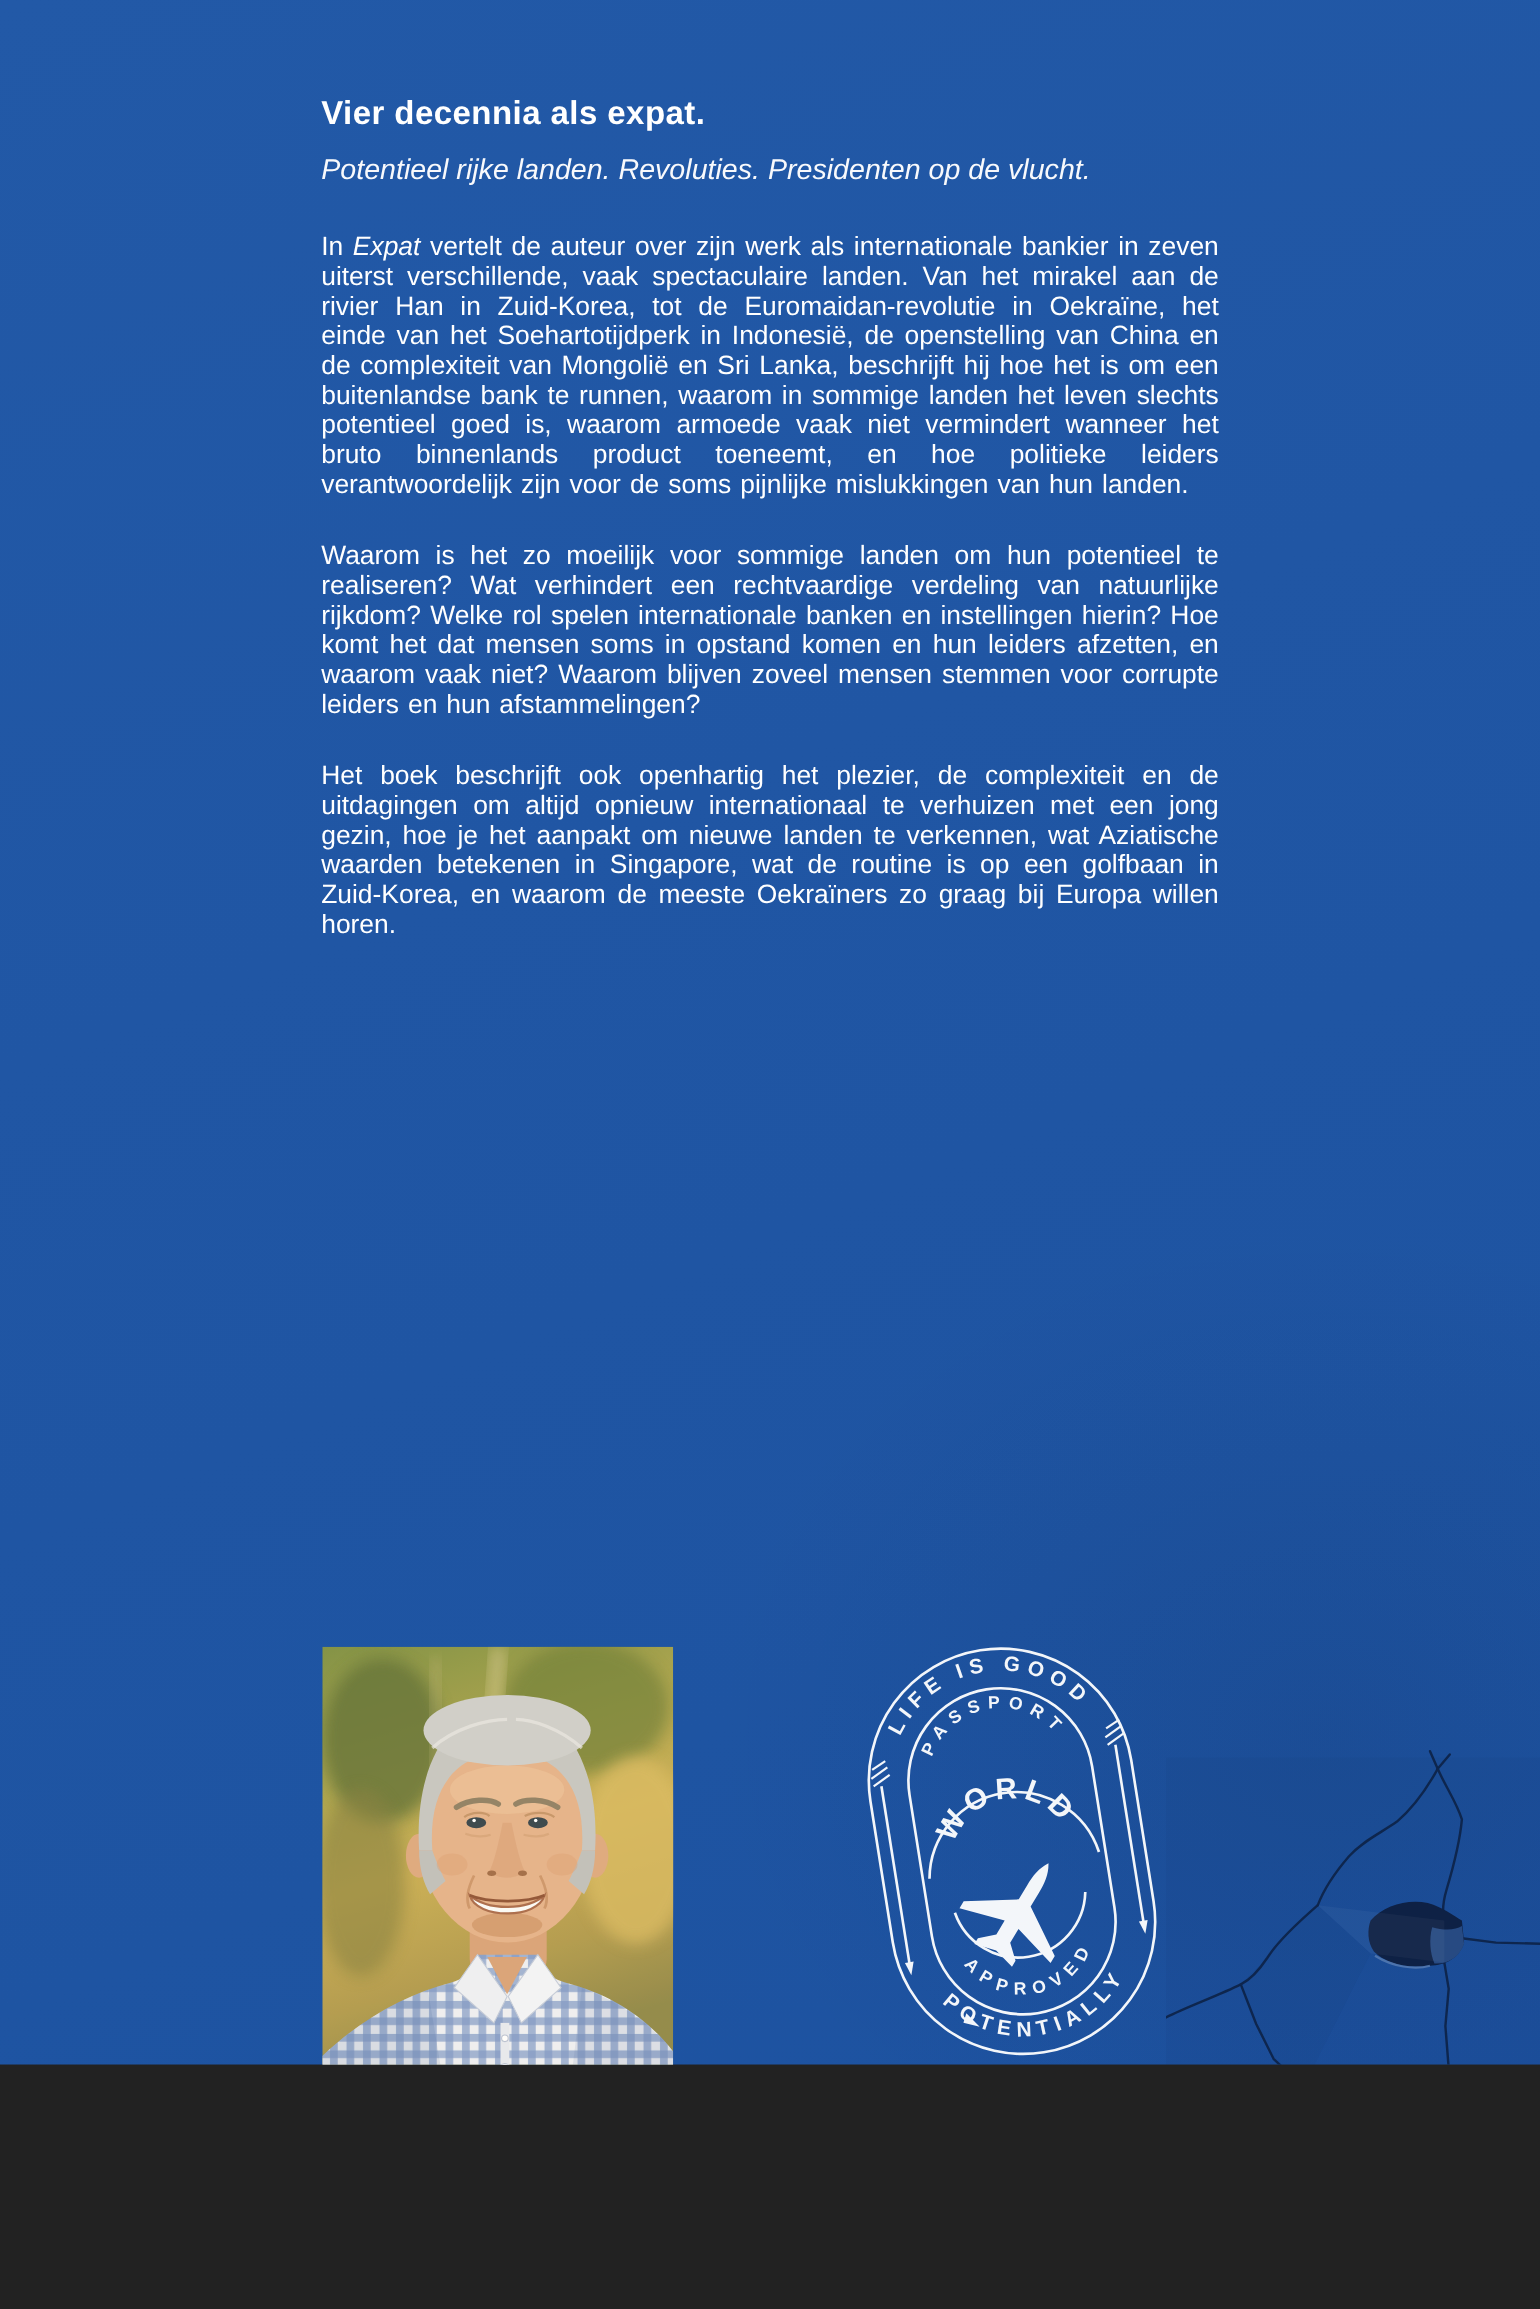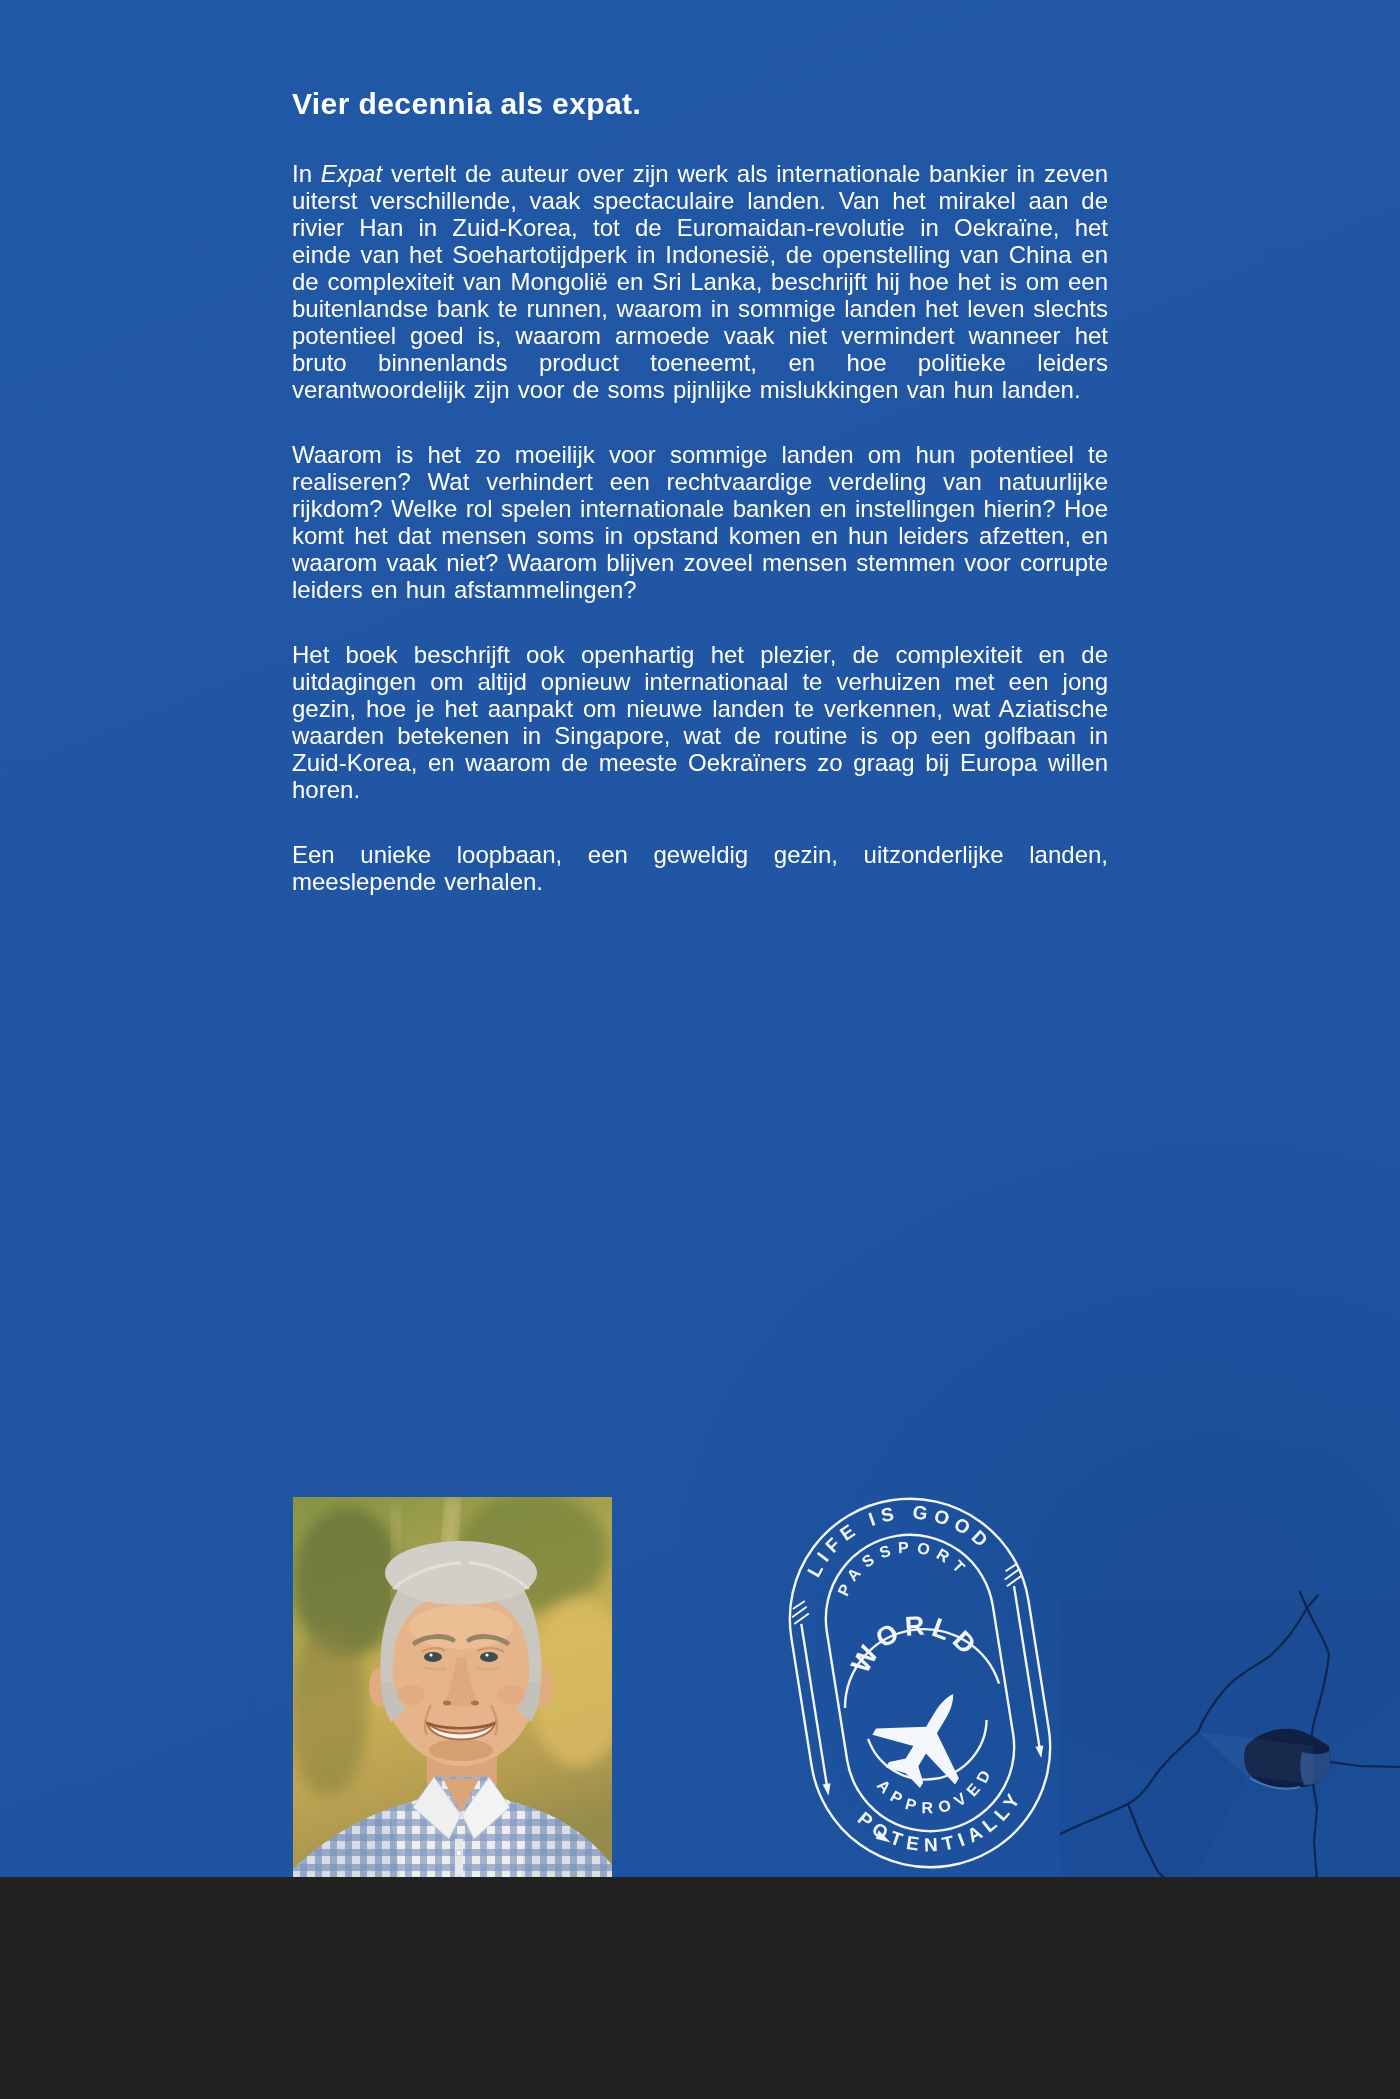--- a/index.html
+++ b/index.html
@@ -26,24 +26,24 @@
   .stamp text{font-family:"Liberation Sans",sans-serif;fill:#fff;}
 </style>
 </head>
 <body>
 
 <div class="cover">
   <div class="vignette"></div>
 
   <div class="text-block">
     <h1 class="title"><span>Vier decennia als expat.</span></h1>
+    <p class="tagline">Potentieel rijke landen. Revoluties. Presidenten op de vlucht.</p>
     <p class="paragraph"><span>In </span><i>Expat</i><span> vertelt de auteur over zijn werk als internationale bankier in zeven uiterst verschillende, vaak spectaculaire landen. Van het mirakel aan de rivier Han in Zuid-Korea, tot de Euromaidan-revolutie in Oekraïne, het einde van het Soehartotijdperk in Indonesië, de openstelling van China en de complexiteit van Mongolië en Sri Lanka, beschrijft hij hoe het is om een buitenlandse bank te runnen, waarom in sommige landen het leven slechts potentieel goed is, waarom armoede vaak niet vermindert wanneer het bruto binnenlands product toeneemt, en hoe politieke leiders verantwoordelijk zijn voor de soms pijnlijke mislukkingen van hun landen.</span></p>
     <p class="paragraph">Waarom is het zo moeilijk voor sommige landen om hun potentieel te realiseren? Wat verhindert een rechtvaardige verdeling van natuurlijke rijkdom? Welke rol spelen internationale banken en instellingen hierin? Hoe komt het dat mensen soms in opstand komen en hun leiders afzetten, en waarom vaak niet? Waarom blijven zoveel mensen stemmen voor corrupte leiders en hun afstammelingen?</p>
     <p class="paragraph">Het boek beschrijft ook openhartig het plezier, de complexiteit en de uitdagingen om altijd opnieuw internationaal te verhuizen met een jong gezin, hoe je het aanpakt om nieuwe landen te verkennen, wat Aziatische waarden betekenen in Singapore, wat de routine is op een golfbaan in Zuid-Korea, en waarom de meeste Oekraïners zo graag bij Europa willen horen.</p>
-    <p class="paragraph">Een unieke loopbaan, een geweldig gezin, uitzonderlijke landen, meeslepende verhalen.</p>
   </div>
 
   <svg class="author-photo" width="319" height="396" viewBox="0 0 319 396">
     <defs>
       <linearGradient id="ph-bg" x1="0" y1="0" x2="0.25" y2="1">
         <stop offset="0" stop-color="#7d8f41"></stop>
         <stop offset="0.3" stop-color="#a7a24b"></stop>
         <stop offset="0.55" stop-color="#c9ad52"></stop>
         <stop offset="0.8" stop-color="#b19a4c"></stop>
         <stop offset="1" stop-color="#8f8747"></stop>

